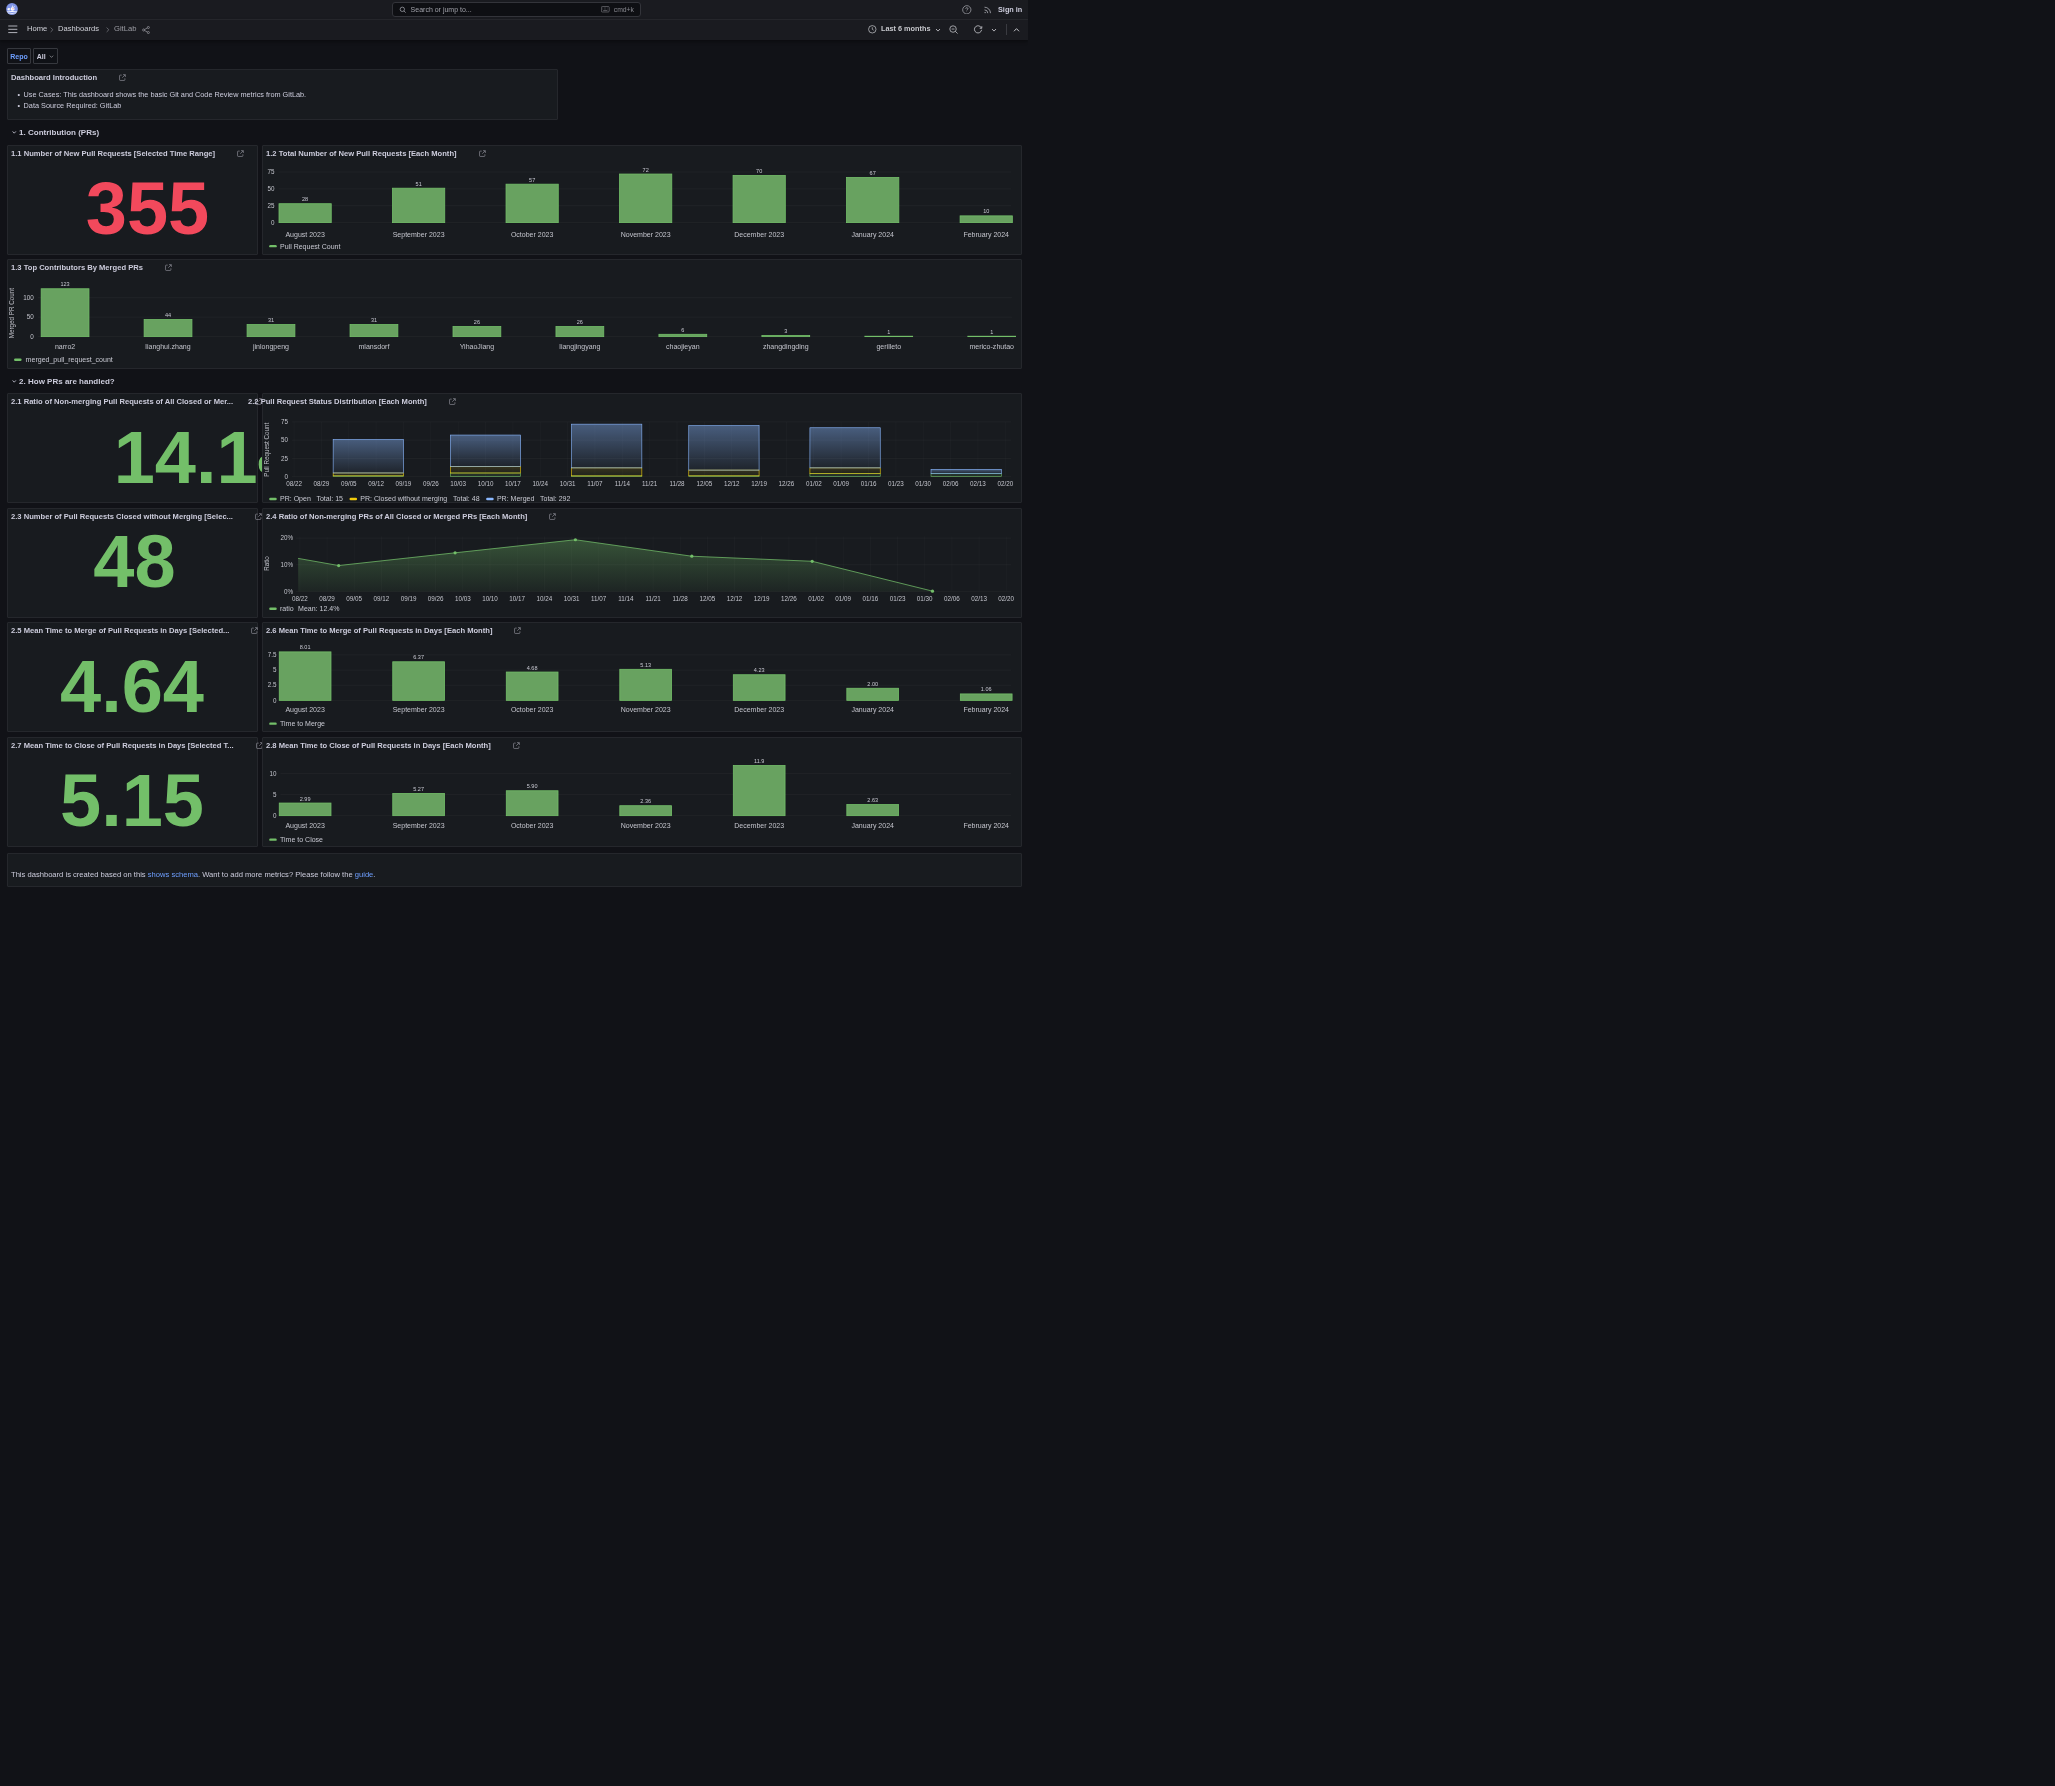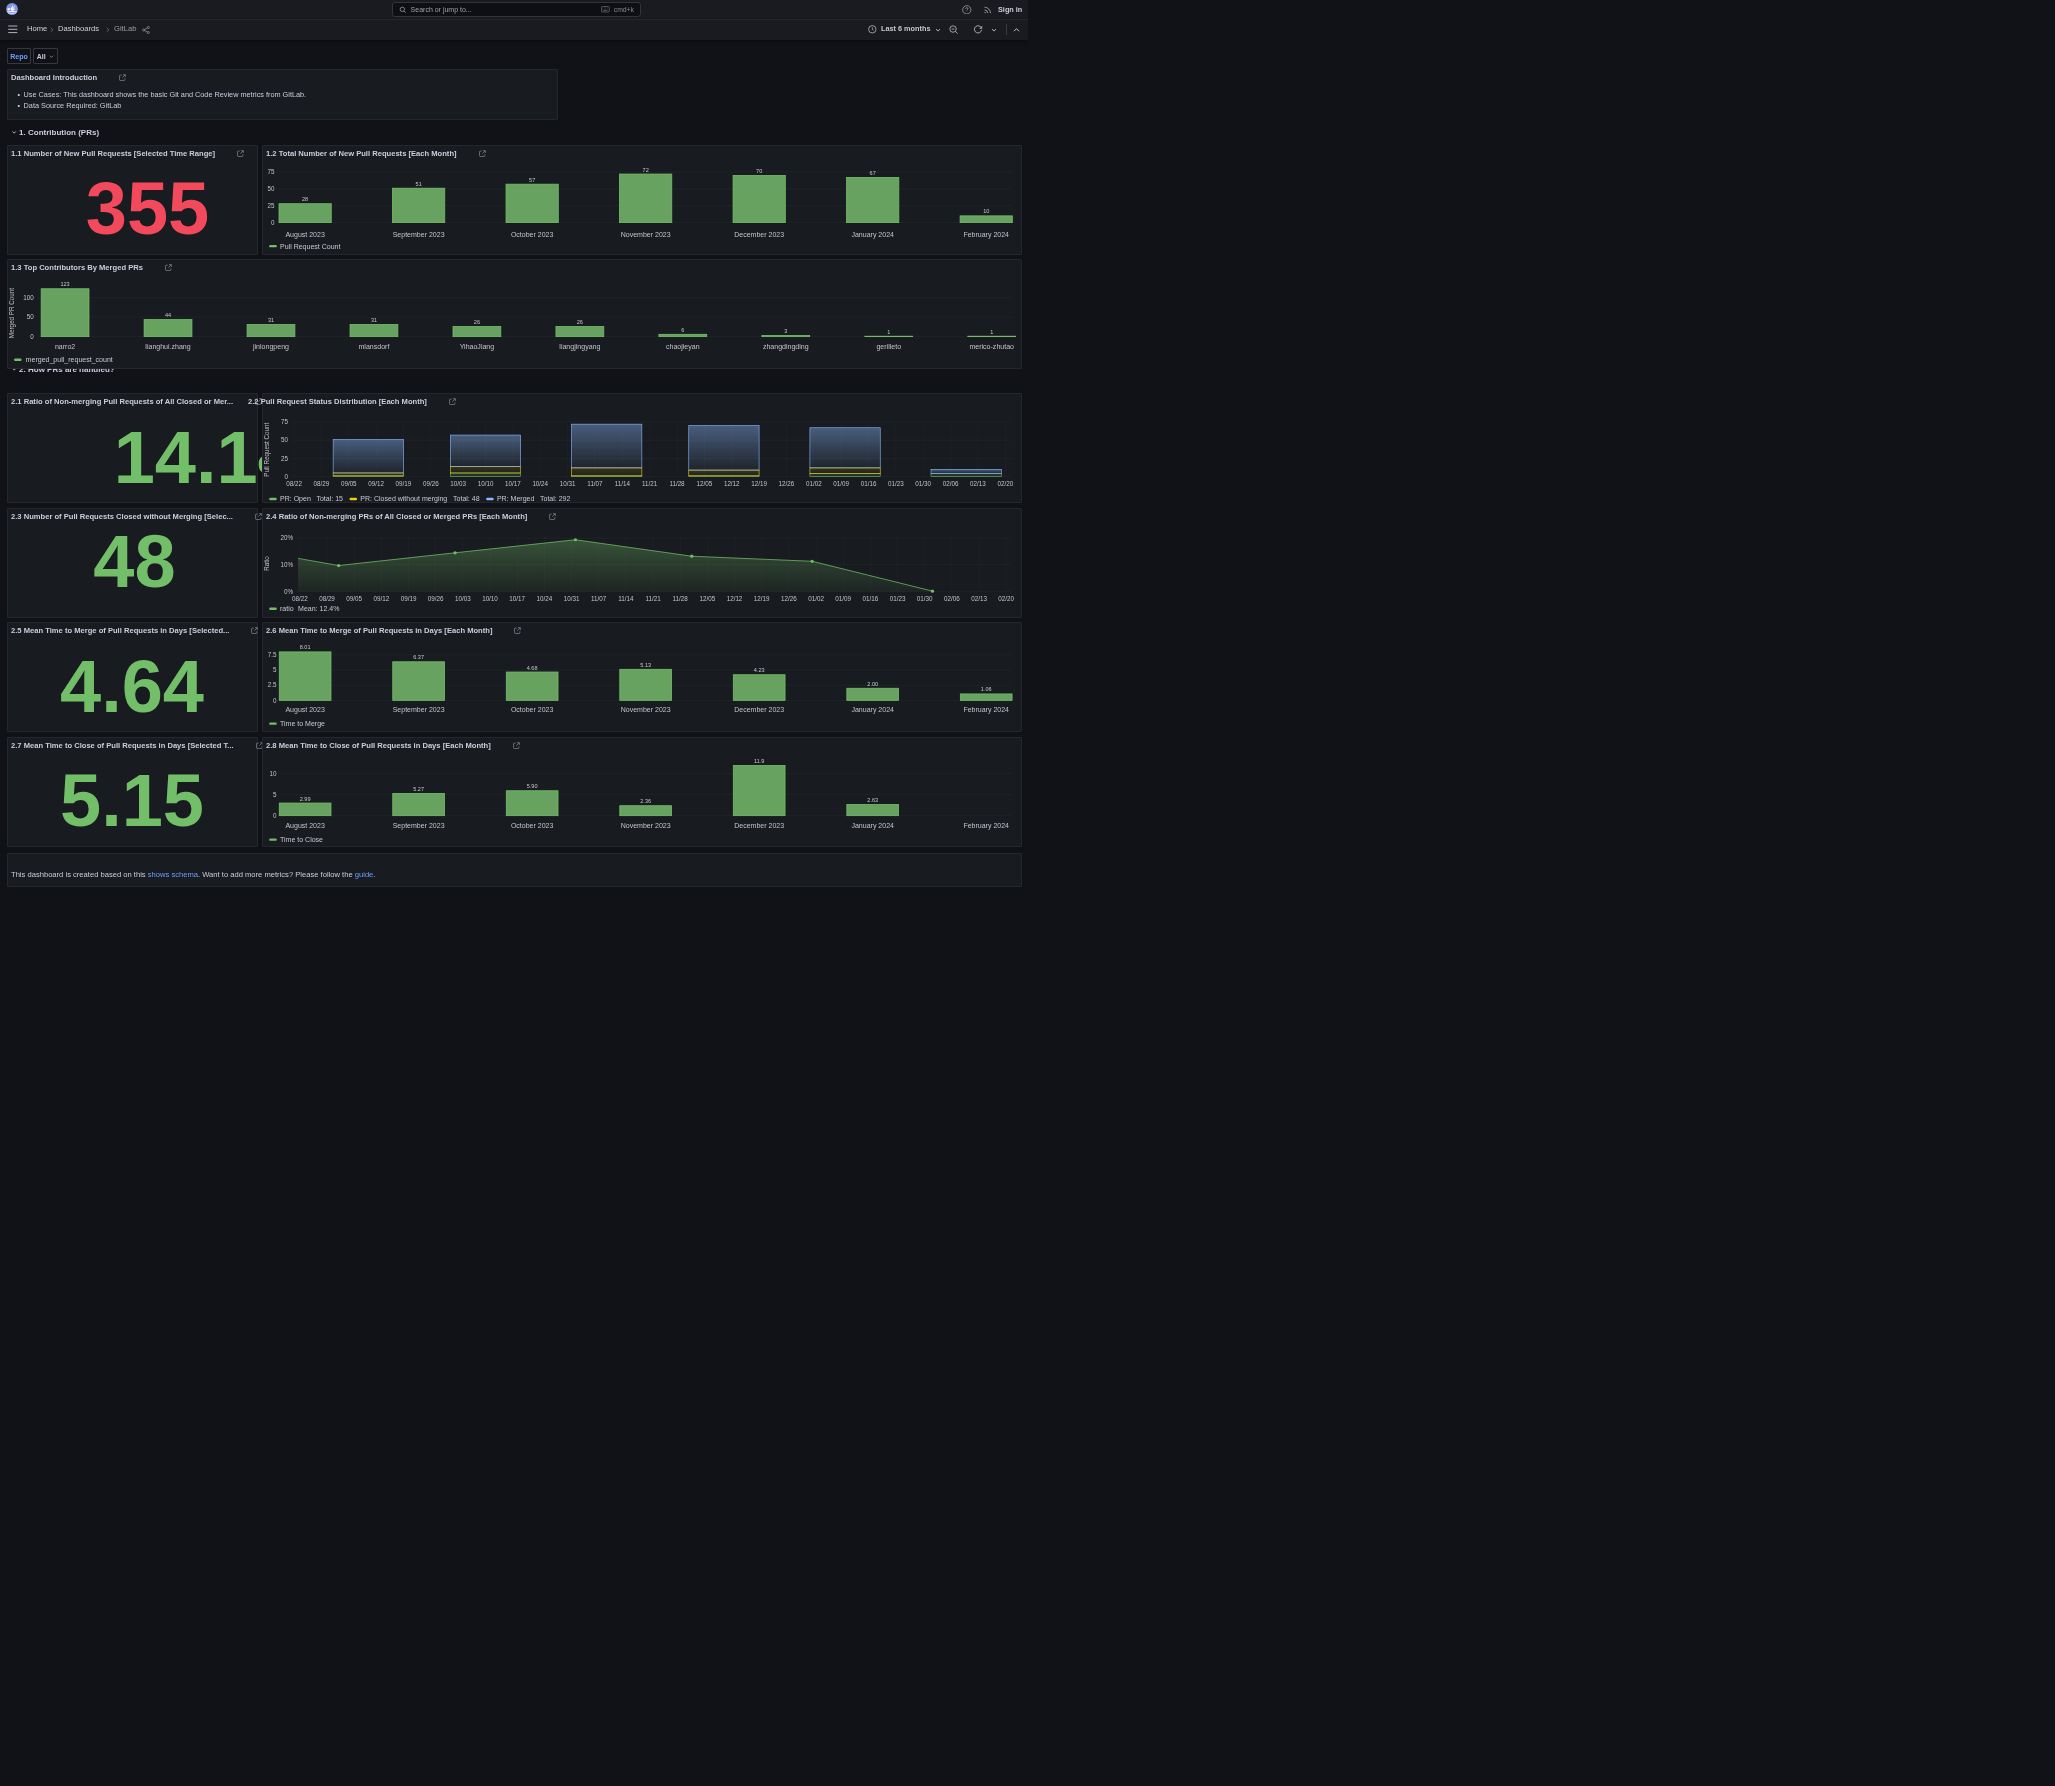--- a/index.html
+++ b/index.html
@@ -119,21 +119,21 @@
       <span style="width:6px">•</span>
       <span>Data Source Required: GitLab</span>
     </div>
 </div>
 <div class="sechead" style="left:10.6px;top:128px">
     <svg width="6.5" height="6.5" viewBox="0 0 14 14" fill="none" stroke="#ccccdc" stroke-width="1.8">
       <path d="M3.5 5.2 L7 9 L10.5 5.2"></path>
     </svg>
     <span>1. Contribution (PRs)</span>
   </div>
-<div class="sechead" style="left:10.6px;top:365px">
+<div class="sechead" style="left:10.6px;top:377px">
     <svg width="6.5" height="6.5" viewBox="0 0 14 14" fill="none" stroke="#ccccdc" stroke-width="1.8">
       <path d="M3.5 5.2 L7 9 L10.5 5.2"></path>
     </svg>
     <span>2. How PRs are handled?</span>
   </div>
 <div class="panel" style="left:6.5px;top:145px;width:251px;height:110px"></div>
 <div class="ptitle" style="left:11px;top:145px">
     <span>1.1 Number of New Pull Requests [Selected Time Range]</span>
     <svg width="7" height="7" viewBox="0 0 15 15" fill="none" stroke="#9d9ea8" stroke-width="1.3">
       <path d="M12.6 9.2 V12.4 A1.4 1.4 0 0 1 11.2 13.8 H2.6 A1.4 1.4 0 0 1 1.2 12.4 V3.8 A1.4 1.4 0 0 1 2.6 2.4 H5.8"></path>

